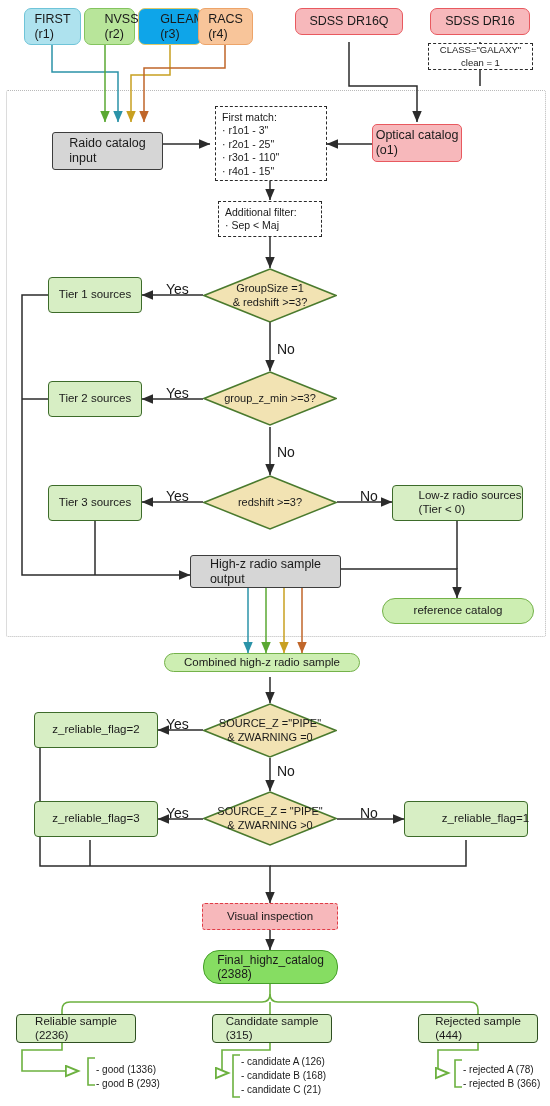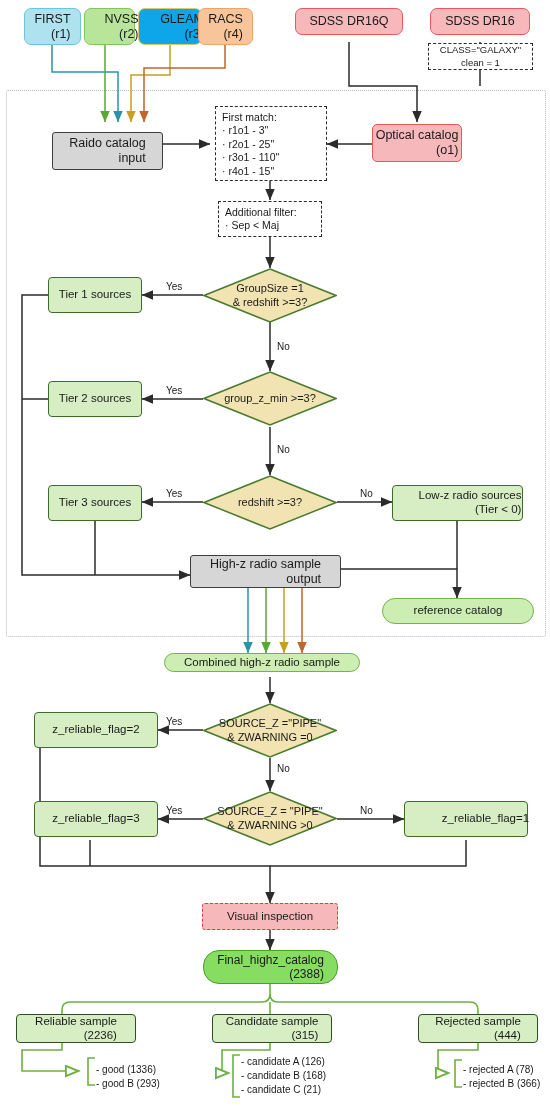--- a/index.html
+++ b/index.html
@@ -27,21 +27,21 @@
     width: 550px;
     height: 1106px;
     pointer-events: none;
   }
   .node {
     position: absolute;
     box-sizing: border-box;
     display: flex;
     align-items: center;
     justify-content: center;
-    text-align: right;
+    text-align: left;
     line-height: 1.18;
     white-space: pre-line;
   }
   
   .chip {
     border-radius: 7px;
     border: 1.6px solid;
     font-size: 12.5px;
   }
   .chip.first  { background: #aee2ee; border-color: #6fc4d8; }
@@ -107,21 +107,21 @@
   
   .redstep {
     background: #f7b8bb;
     border: 1.5px dashed #e03b45;
     border-radius: 3px;
     font-size: 11.5px;
   }
   
   .elabel {
     position: absolute;
-    font-size: 10px;
+    font-size: 14px;
     color: #1a1a1a;
     white-space: nowrap;
   }
   
   .sublist {
     position: absolute;
     font-size: 10px;
     line-height: 1.42;
     white-space: pre-line;
     color: #1a1a1a;

